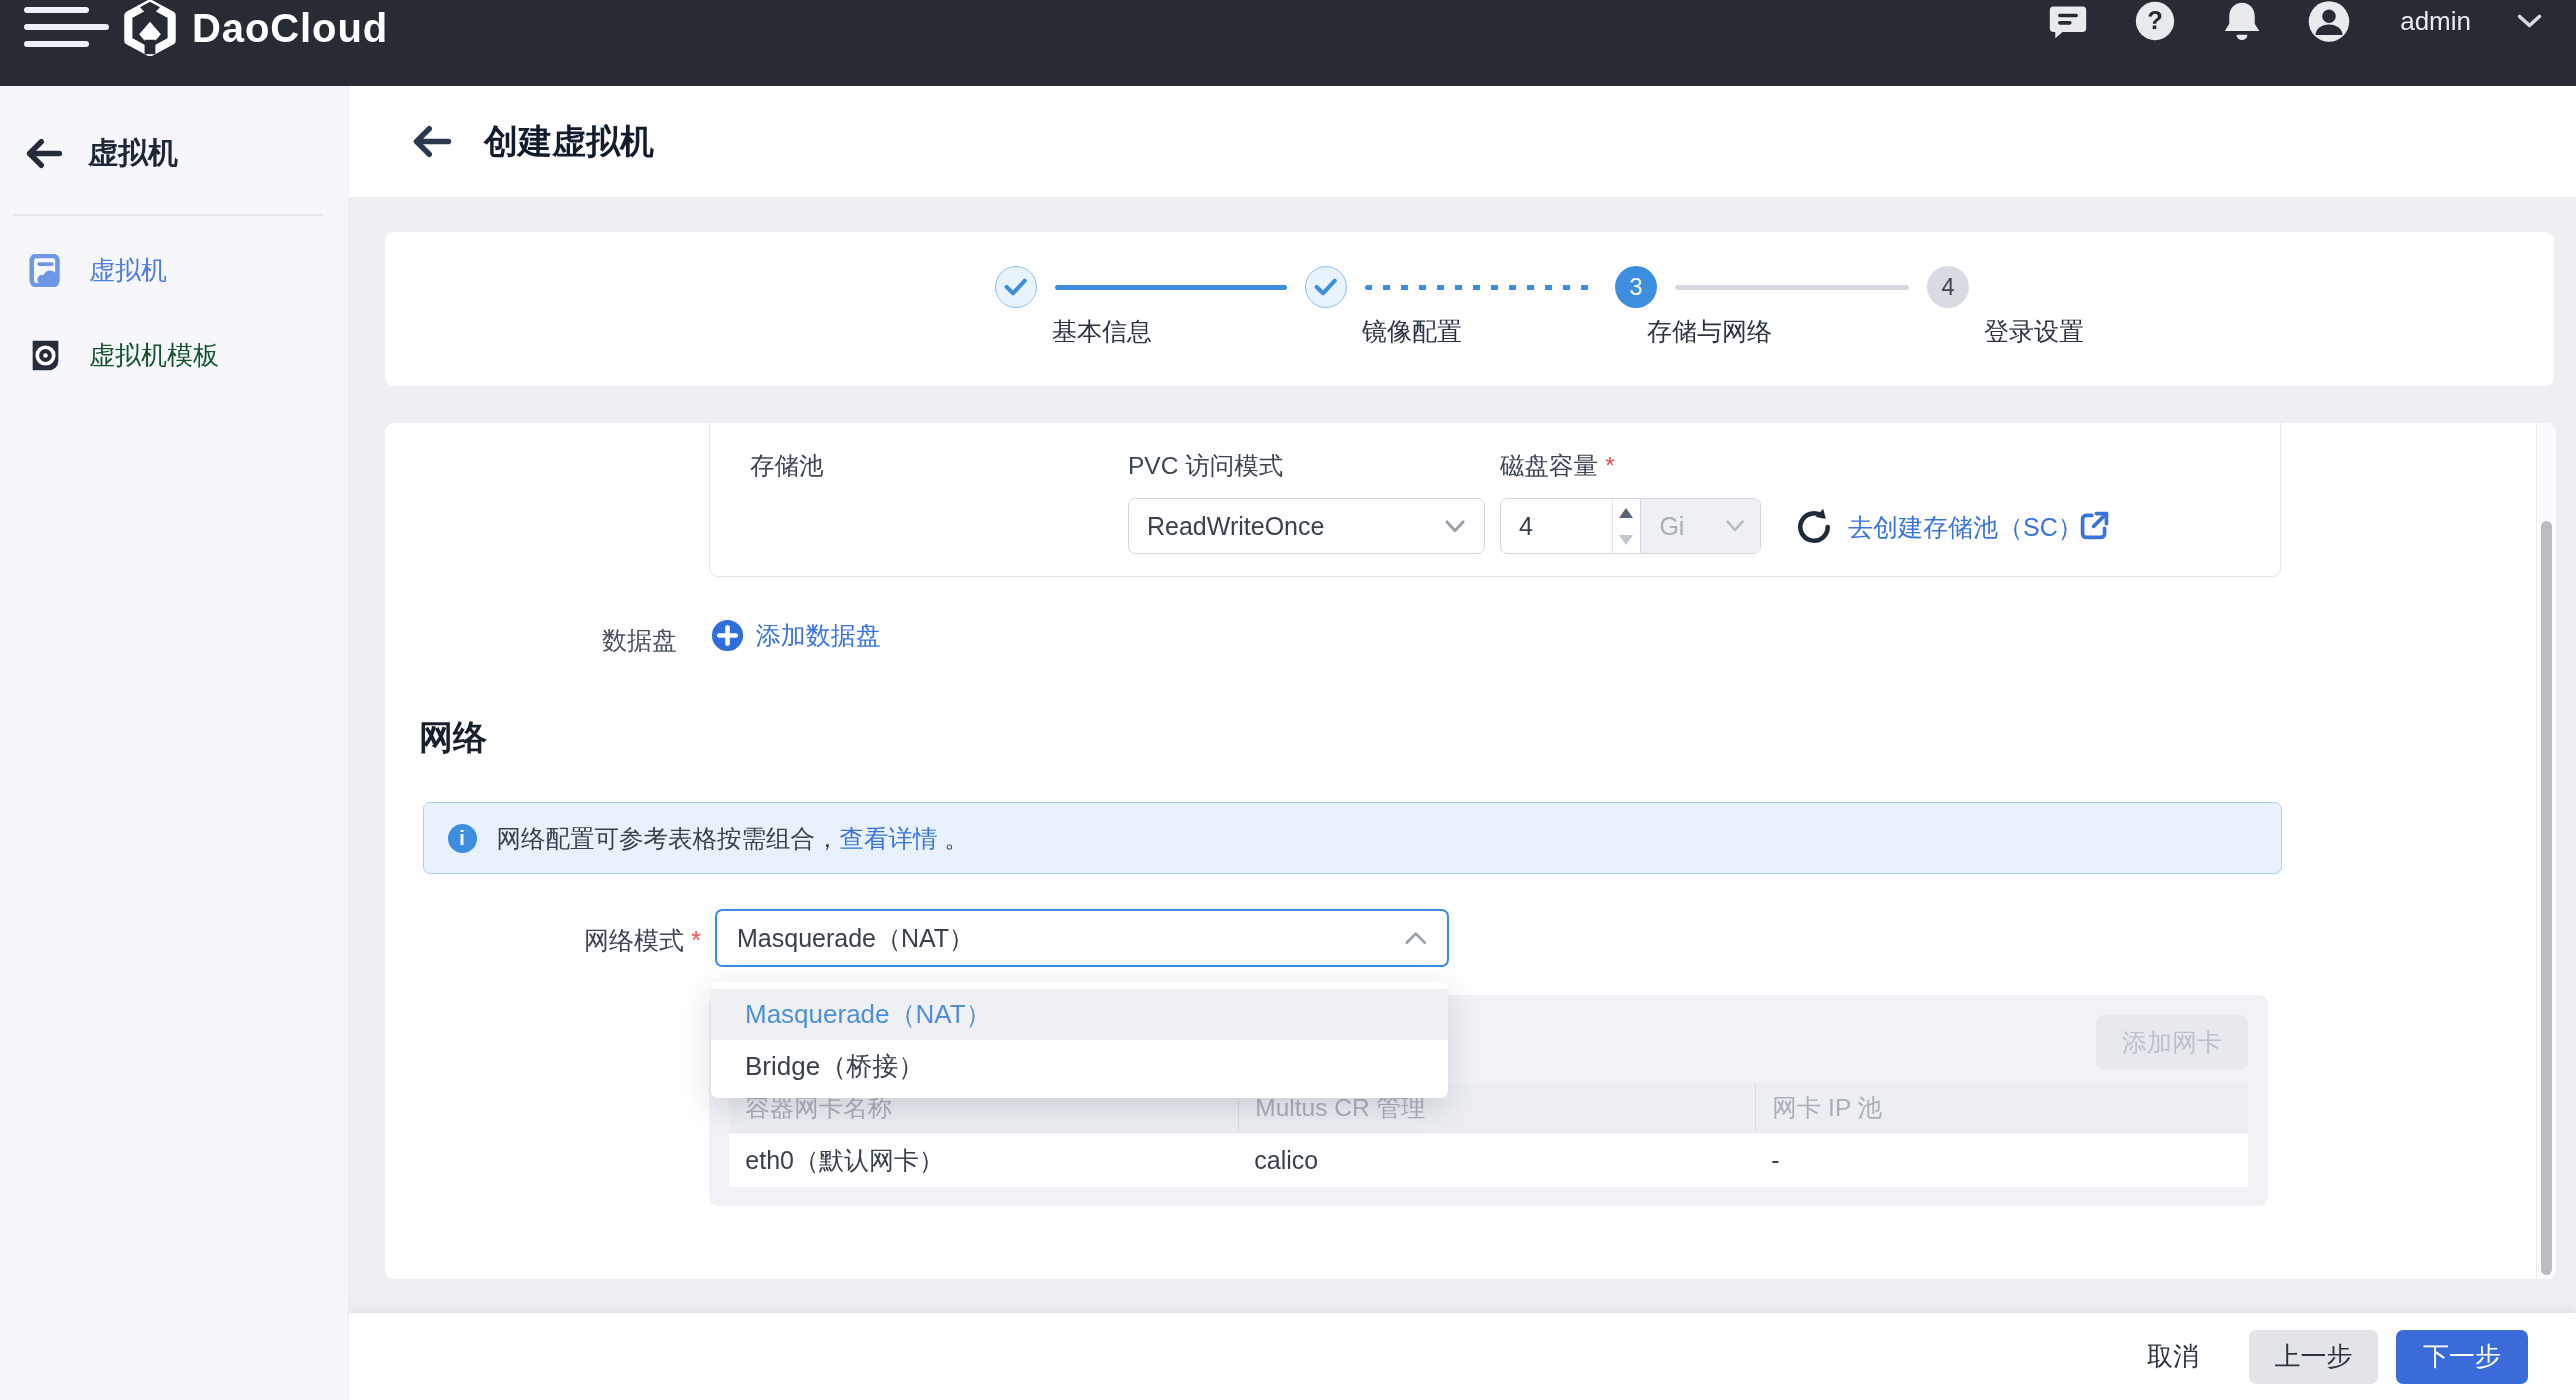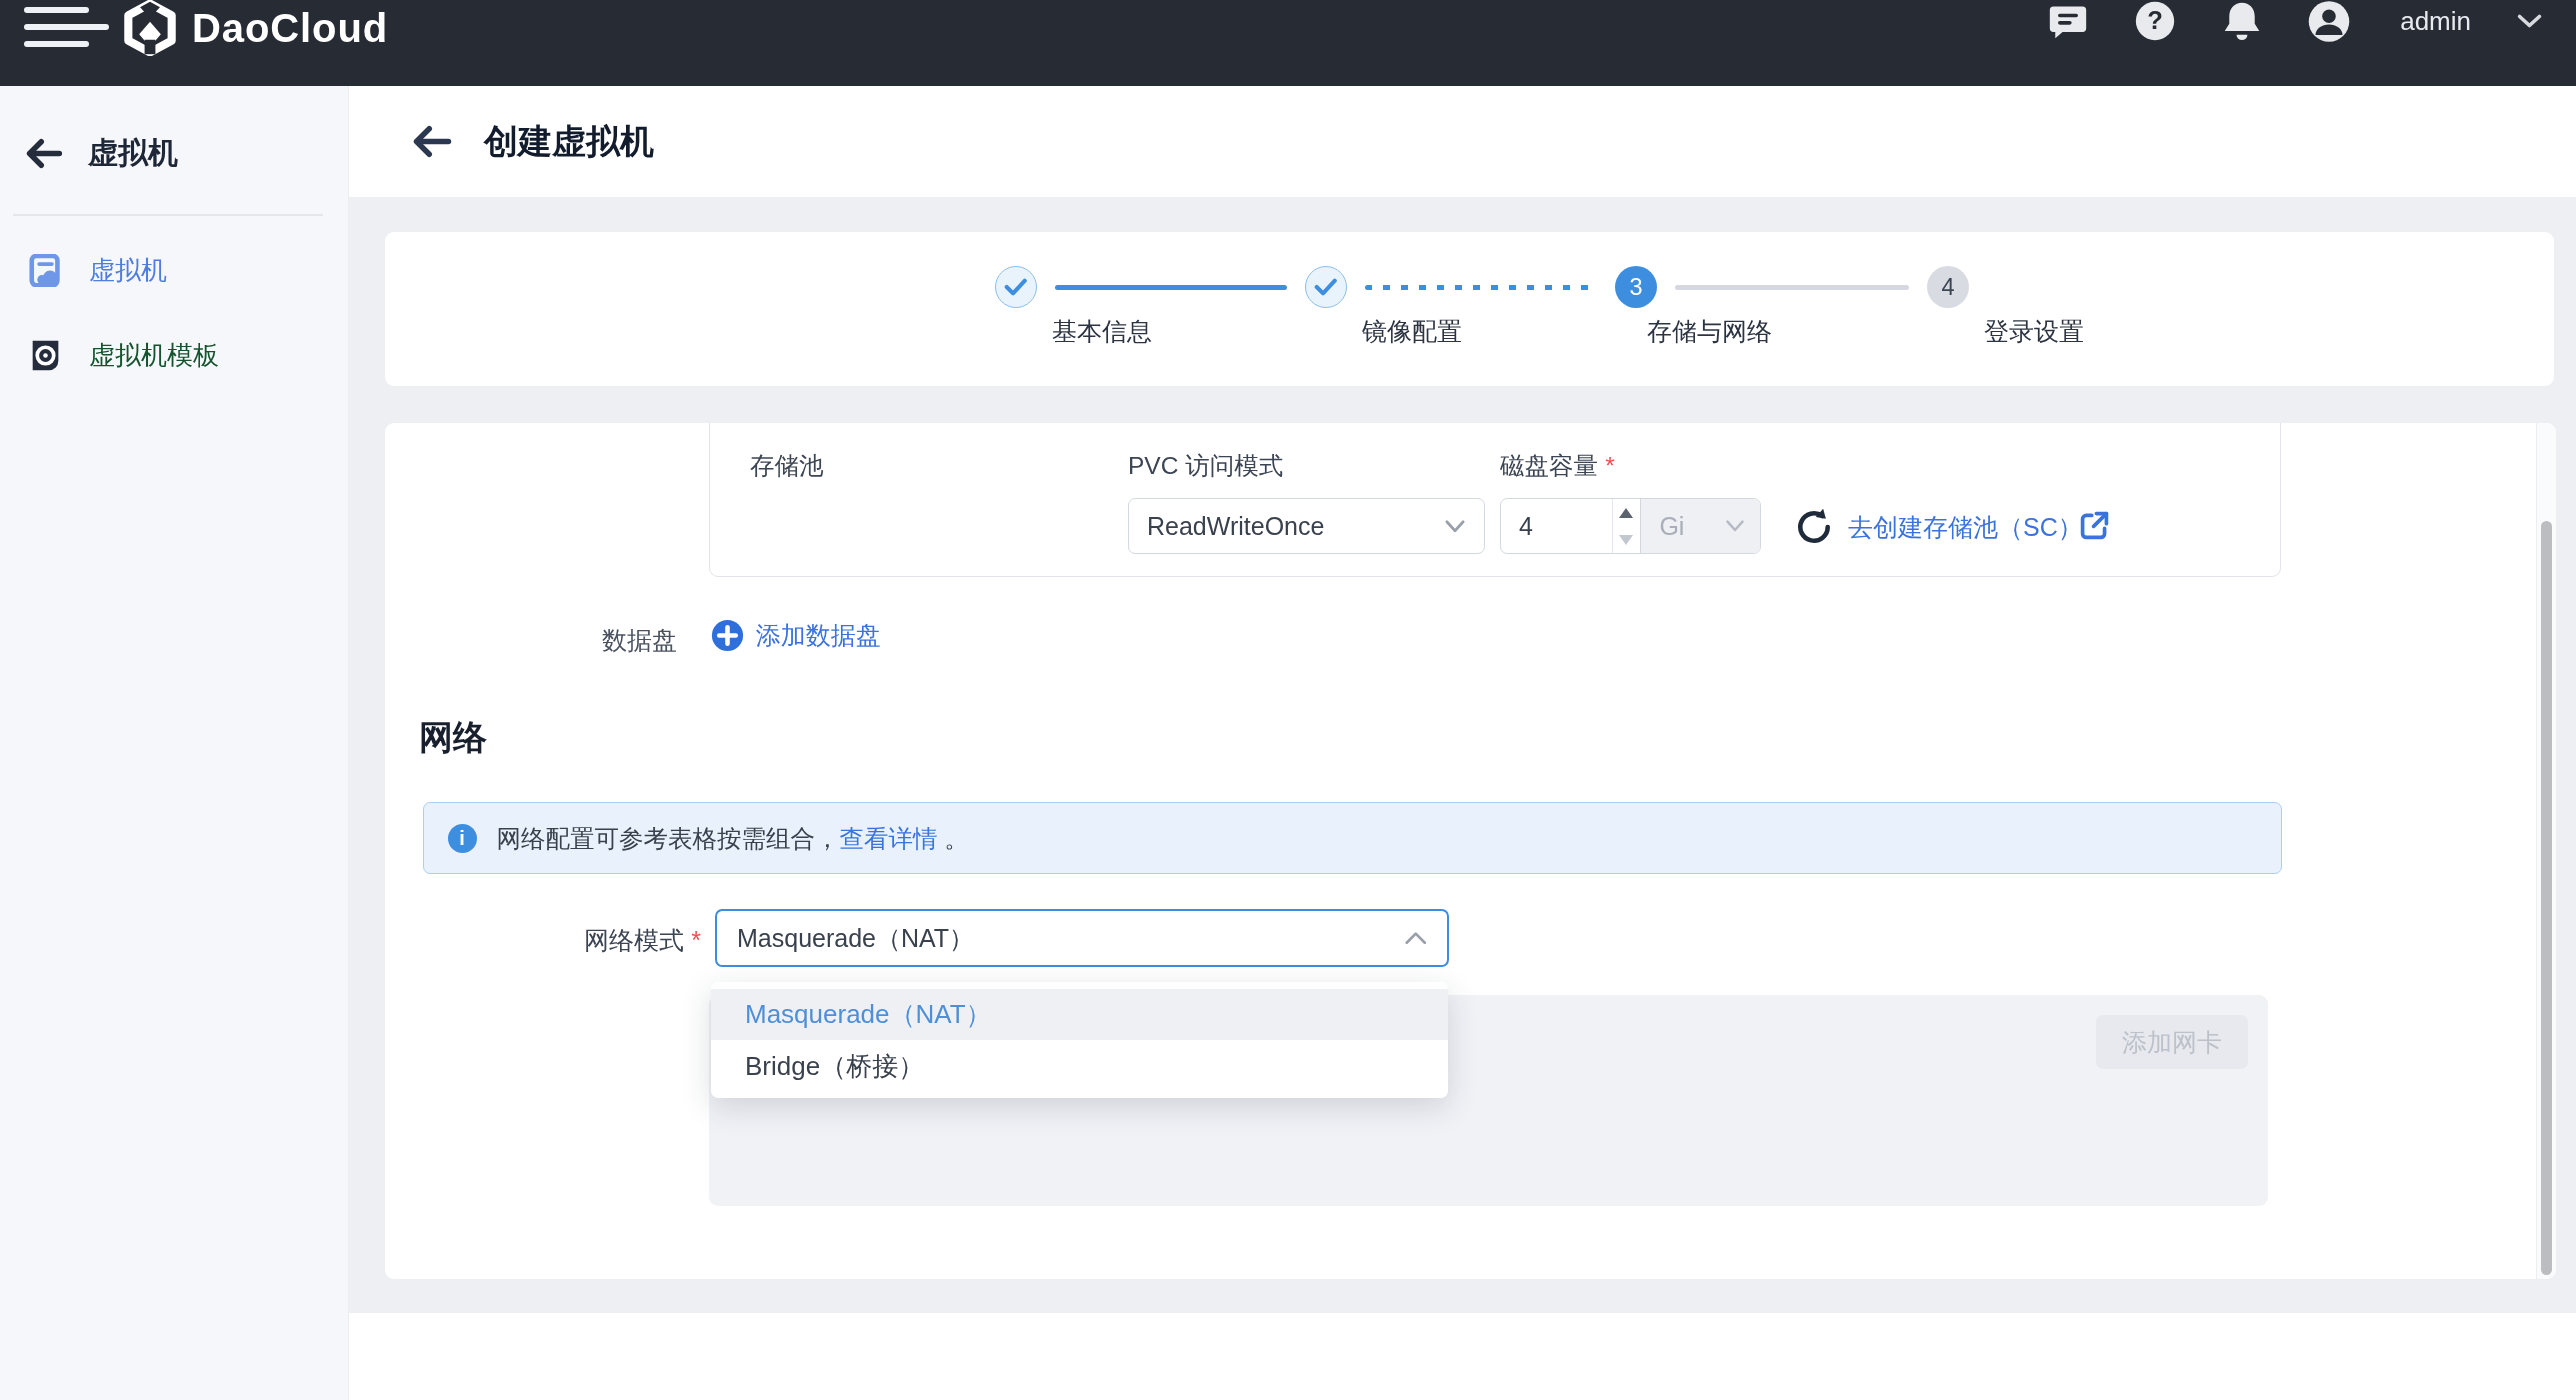--- a/index.html
+++ b/index.html
@@ -349,27 +349,44 @@
         <span>Masquerade（NAT）</span>
         <span class="chev">
           <svg width="23.5" height="15.4" viewBox="0 0 26 17">
               <polyline points="3,14 13,4 23,14" fill="none" stroke="#9aa0aa" stroke-width="3" stroke-linecap="round" stroke-linejoin="round"></polyline>
             </svg>
         </span>
       </div>
 
       <div class="nic-panel">
         <div class="add-nic-btn">添加网卡</div>
+        <div class="nic-table">
+          <div class="thead">
+            <div class="th c1">容器网卡名称</div>
+            <div class="th c2">Multus CR 管理</div>
+            <div class="th c3">网卡 IP 池</div>
+          </div>
+          <div class="trow">
+            <div class="td c1">eth0（默认网卡）</div>
+            <div class="td c2">calico</div>
+            <div class="td c3">-</div>
+          </div>
+        </div>
       </div>
 
       <div class="dropdown">
         <div class="dd-opt selected">Masquerade（NAT）</div>
         <div class="dd-opt plain">Bridge（桥接）</div>
       </div>
 
       <div class="v-scrollbar">
         <div class="v-thumb"></div>
       </div>
     </div>
   </div>
 
+  <div class="footer">
+    <div class="btn btn-text">取消</div>
+    <div class="btn btn-gray">上一步</div>
+    <div class="btn btn-primary">下一步</div>
+  </div>
 </div>
 
 
 </body></html>

